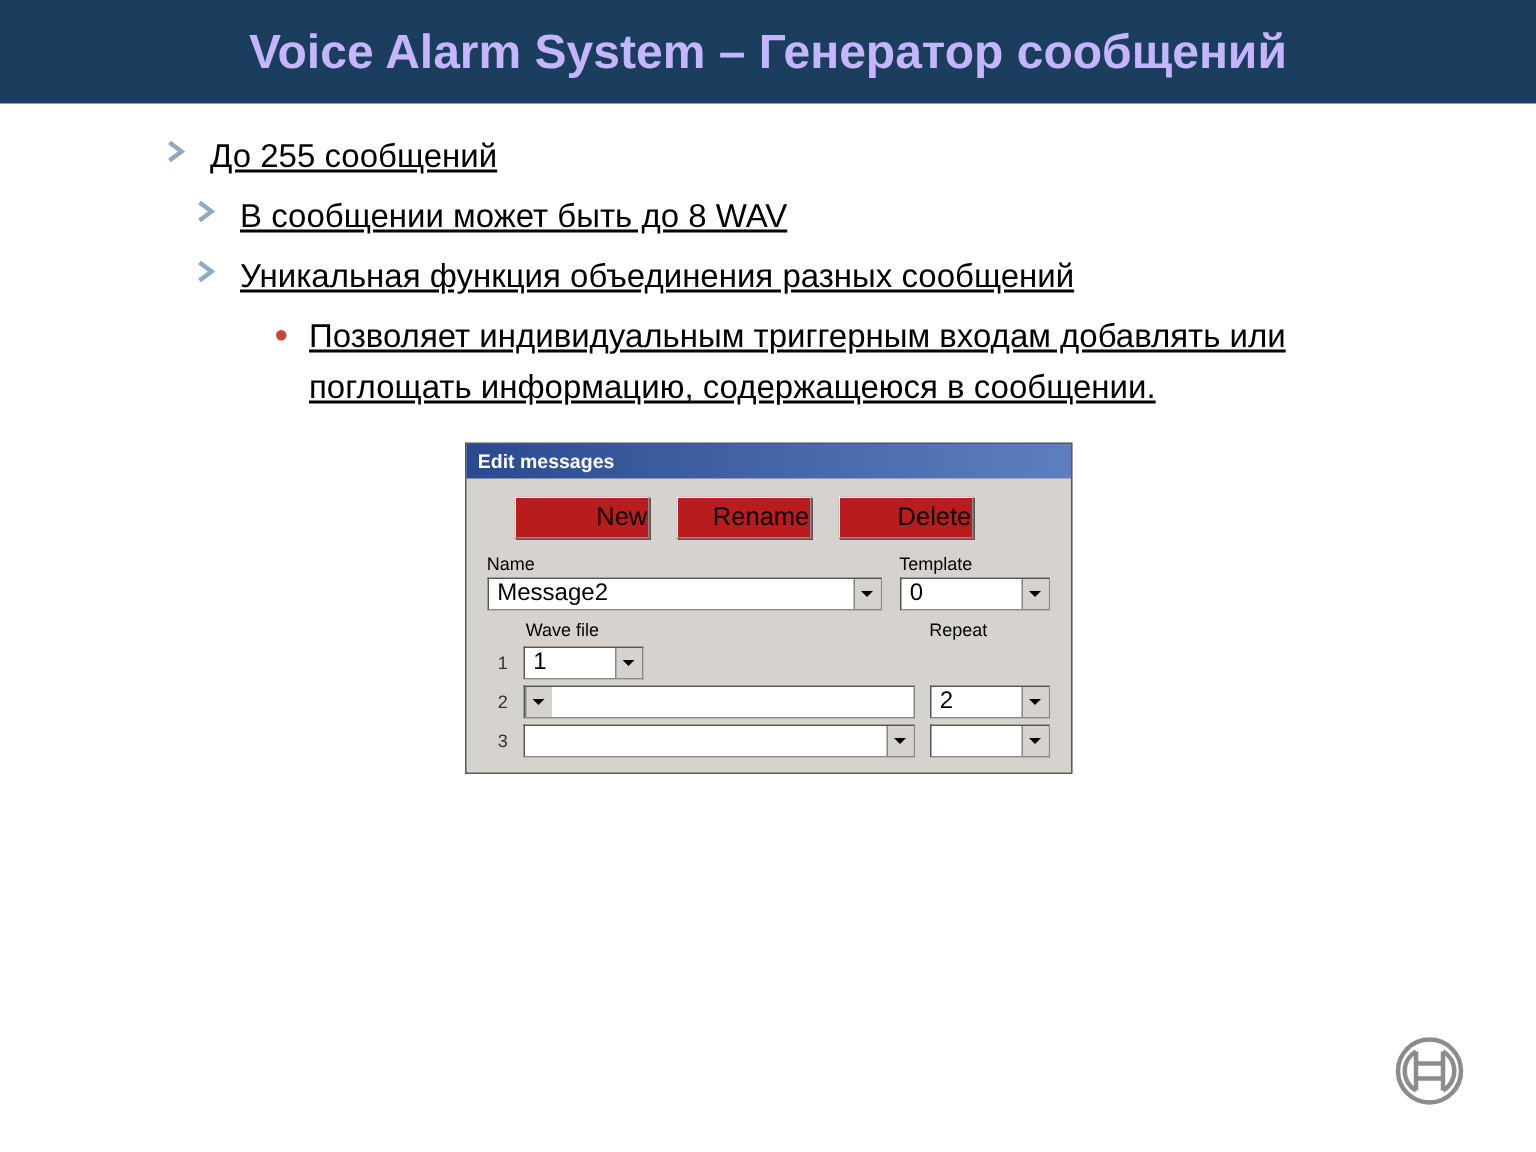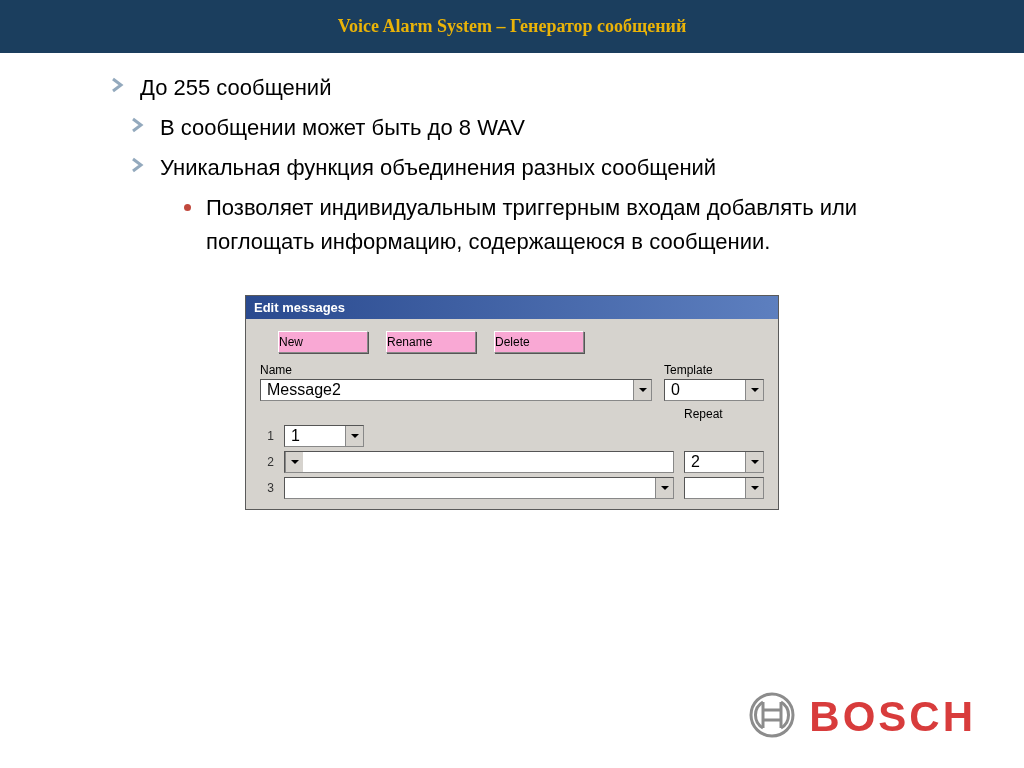--- a/index.html
+++ b/index.html
@@ -6,34 +6,33 @@
   body {
     width: 1024px;
     height: 768px;
     font-family: Arial, Helvetica, sans-serif;
     background: #fff;
     position: relative;
     overflow: hidden;
   }
   .title-bar {
     background: #1b3e5e;
-    color: #eab308;
-    font-size: 18px;
+    color: #c4b5fd;
+    font-size: 32px;
     font-weight: bold;
     text-align: center;
     padding: 16px 0;
-    font-family: Liberation Serif, serif;
   }
   .content {
     padding: 18px 60px 0 110px;
     font-size: 22px;
     color: #000;
     line-height: 1.55;
   }
-  .bullet-lvl1, .bullet-lvl2, .bullet-lvl3 { position: relative; }
+  .bullet-lvl1, .bullet-lvl2, .bullet-lvl3 { position: relative; text-decoration: underline; }
   .bullet-lvl1 { padding-left: 30px; margin-bottom: 6px; }
   .bullet-lvl2 { padding-left: 30px; margin-left: 20px; margin-bottom: 6px; }
   .bullet-lvl3 { padding-left: 26px; margin-left: 70px; margin-bottom: 6px; }
   .arrow-marker {
     position: absolute;
     left: 0;
     top: 6px;
   }
   .arrow-marker svg { display: block; }
   .dot-marker {
@@ -41,22 +40,22 @@
     left: 4px;
     top: 13px;
     width: 7px;
     height: 7px;
     background: #c1483d;
     border-radius: 50%;
   }
 
   
   .dialog-wrap {
-    margin: 36px auto 0 auto;
-    width: 534px;
+    margin: 20px auto 0 auto;
+    width: 405px;
   }
   .dlg {
     background: #d6d3ce;
     border: 1px solid #5a5a5a;
     font-family: Tahoma, Arial, sans-serif;
     font-size: 12px;
     padding-bottom: 6px;
   }
   .dlg-title {
     background: linear-gradient(to right, #2a4a8f, #5d7fbf);
@@ -67,33 +66,33 @@
   }
   .dlg-body { padding: 12px 14px 0 14px; }
   .btn-row {
     display: flex;
     gap: 18px;
     justify-content: flex-start;
     margin-left: 18px;
     margin-bottom: 10px;
   }
   .win-btn {
-    background: #f9a8d4;
+    background: #b91c1c;
     border: 1px solid #888;
     border-top-color: #fff;
     border-left-color: #fff;
     box-shadow: 1px 1px 0 #555;
     padding: 3px 0;
     width: 90px;
-    text-align: left;
-    font-size: 12px;
+    text-align: right;
+    font-size: 17px;
     font-family: Tahoma, Arial, sans-serif;
     cursor: pointer;
   }
-  .row2 { display: flex; gap: 12px; margin-bottom: 6px; justify-content: flex-end; }
+  .row2 { display: flex; gap: 12px; margin-bottom: 6px; }
   .col-name { flex: 1; }
   .col-tmpl { width: 100px; }
   .lbl { font-size: 12px; margin-bottom: 2px; display: block; }
   .combo {
     display: flex;
     background: #fff;
     border: 1px solid #888;
     border-top-color: #555;
     border-left-color: #555;
     height: 22px;
@@ -214,20 +213,23 @@
               <svg width="10" height="10" viewBox="0 0 10 10">
                   <path d="M1 3 L5 7 L9 3 Z" fill="#000"></path>
                 </svg>
             </div>
           </div>
         </div>
       </div>
 
       <div class="row2" style="margin-top:6px;margin-bottom:2px;">
         <div style="width:14px;"></div>
+        <div class="wave-file">
+            <span class="lbl">Wave file</span>
+          </div>
         <div class="wave-repeat">
             <span class="lbl">Repeat</span>
           </div>
       </div>
 
       <div class="wave-row">
         <div class="wave-idx">1</div>
         <div class="wave-repeat">
           <div class="combo">
             <div class="combo-val">1</div>
@@ -294,14 +296,13 @@
 <div class="footer">
   <span>
     <svg width="46" height="46" viewBox="0 0 46 46">
       <circle cx="23" cy="23" r="21" fill="none" stroke="#8c8c8c" stroke-width="3"></circle>
       <path d="M14 10 L14 36 M32 10 L32 36" stroke="#8c8c8c" stroke-width="3" fill="none"></path>
       <path d="M14 18 L32 18 M14 28 L32 28" stroke="#8c8c8c" stroke-width="3" fill="none"></path>
       <path d="M14 10 A15 15 0 0 0 14 36" stroke="#8c8c8c" stroke-width="3" fill="none"></path>
       <path d="M32 10 A15 15 0 0 1 32 36" stroke="#8c8c8c" stroke-width="3" fill="none"></path>
     </svg>
   </span>
-  <span class="bosch-word">BOSCH</span>
 </div>
 
 </body></html>

